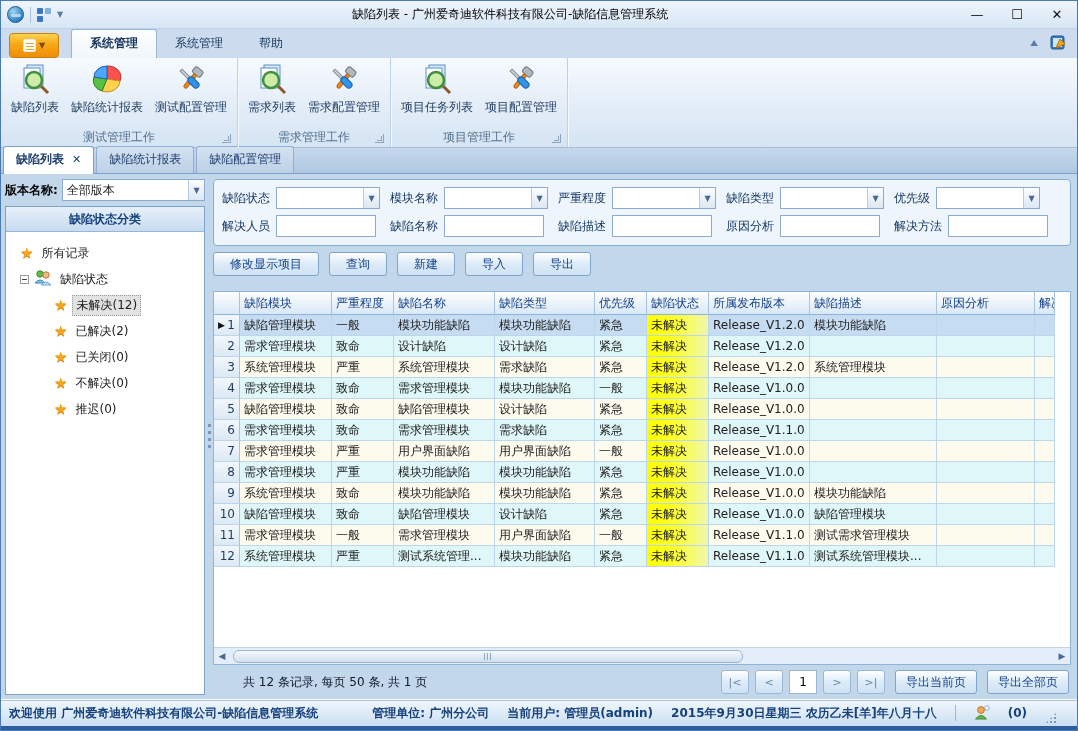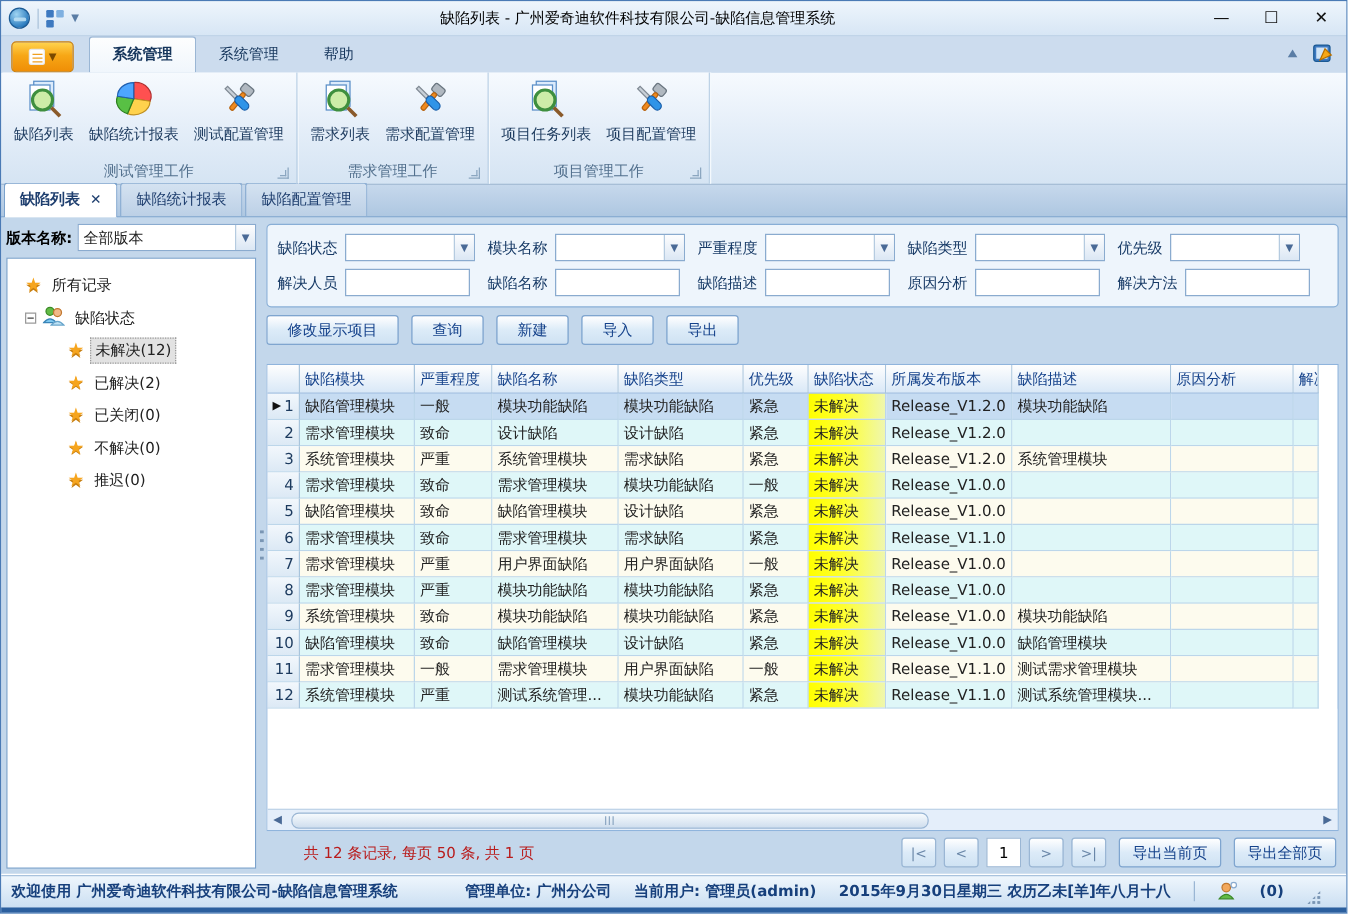--- a/index.html
+++ b/index.html
@@ -136,21 +136,21 @@
              display:flex; align-items:center; }
   .harrow { width:16px; text-align:center; color:#4a6a96; font-size:9px; }
   .htrack { flex:1; height:13px; margin:0 1px; position:relative; }
   .hthumb { position:absolute; left:2px; top:0; width:62%; height:13px; border-radius:6px;
             background:linear-gradient(#f6fafd,#cfdeee); border:1px solid #9ab6d4;
             display:flex; align-items:center; justify-content:center; gap:2px; }
   .hthumb i { width:1px; height:7px; background:#8fa9c4; }
 
   
   .pager { height:34px; flex:0 0 34px; display:flex; align-items:center; gap:6px; padding:0 2px 0 30px; }
-  .pager-summary { color:#b91c1c; flex:1; }
+  .pager-summary { color:#0f172a; flex:1; }
   .pbtn { width:28px; height:24px; background:linear-gradient(#ffffff,#dcebf8 50%,#cfe2f3);
           border:1px solid #9ab6d4; border-radius:3px; color:#6a87a8; font-size:11px;
           display:flex; align-items:center; justify-content:center; }
   .pnum { width:28px; height:24px; border:1px solid #9ab6d4; text-align:center; font:inherit; }
   .pager .btn { padding:0 10px; margin-left:4px; }
 
   
   .statusbar { height:31px; flex:0 0 31px; background:linear-gradient(#f0f7fd,#cbdff2);
                border-top:1px solid #ffffff; box-shadow:inset 0 1px 0 #a9c3de;
                border-bottom:4px solid #2b5f9e; display:flex; align-items:center;
@@ -328,20 +328,21 @@
 
     <div class="sidebar">
       <div class="version-row">
         <span class="version-label">版本名称:</span>
         <div class="combo">
           <span class="combo-text">全部版本</span>
           <span class="combo-arrow">▼</span>
         </div>
       </div>
       <div class="side-panel">
+        <div class="side-panel-header">缺陷状态分类</div>
         <div class="tree" id="tree">
             <div class="titem">
               <span class="star">★</span>
               <span class="lbl">所有记录</span>
             </div>
             <div class="titem">
               <span class="expander"></span>
               <span><svg class="tree-ic" viewBox="0 0 18 18">
                   <circle cx="6" cy="5" r="3.2" fill="#62bb46" stroke="#3c8a28"></circle>
                   <path d="M1 14 q5 -6 10 0 Z" fill="#7ec8f0" stroke="#3a85b8"></path>

